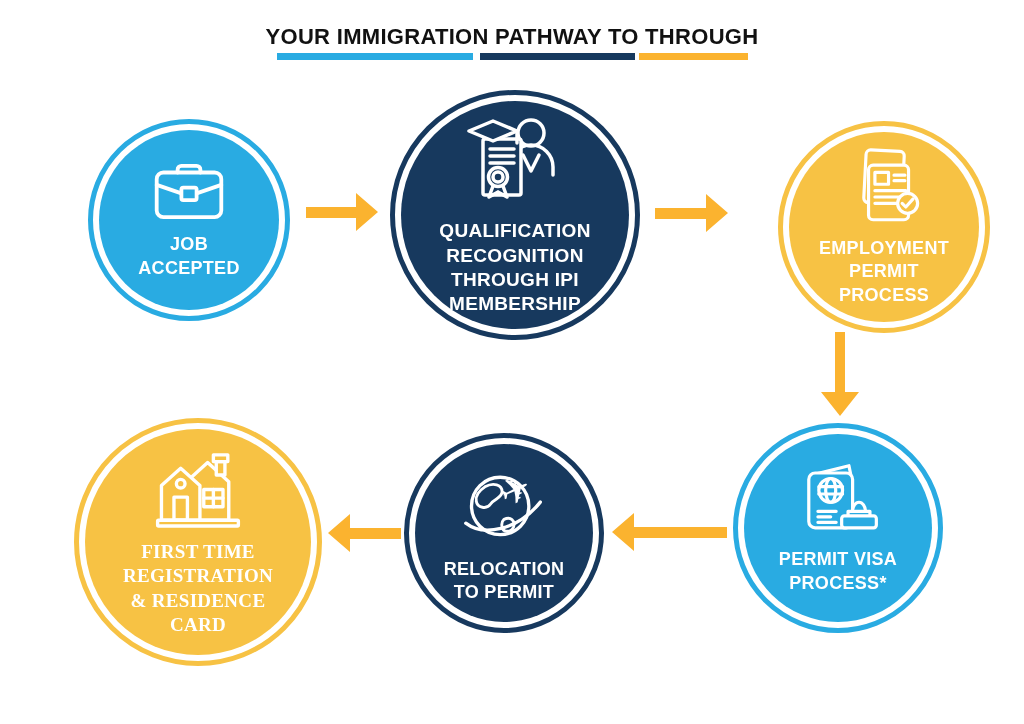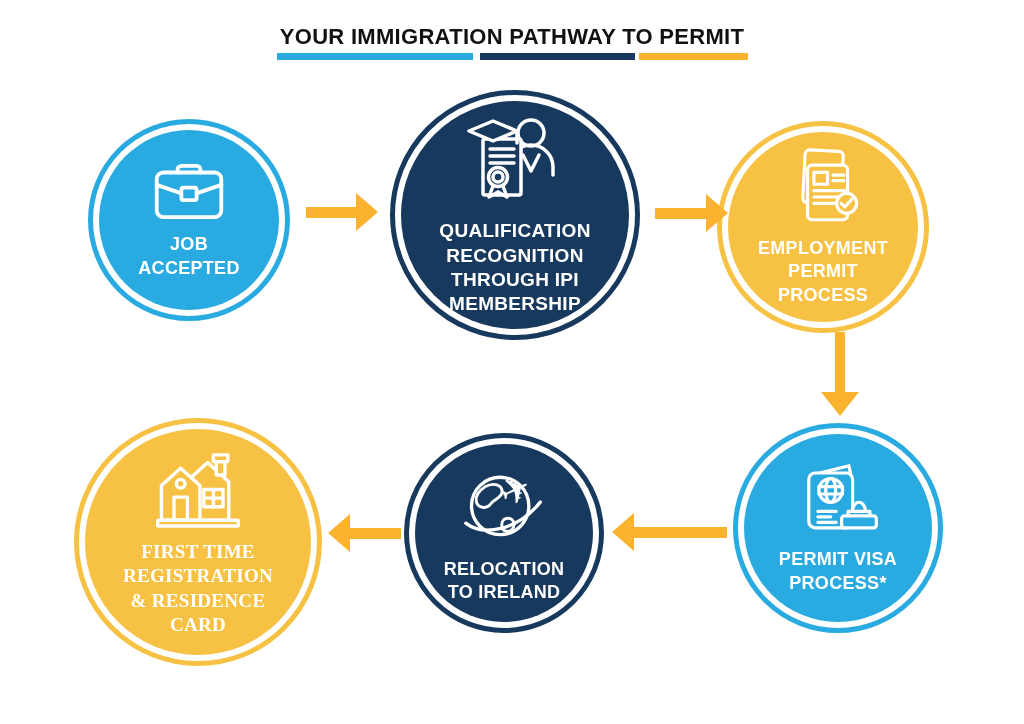--- a/index.html
+++ b/index.html
@@ -31,21 +31,21 @@
     position:absolute;inset:6px;border-radius:50%;background:var(--c);
     display:flex;flex-direction:column;align-items:center;justify-content:center;text-align:center;
   }
   .label{
     color:#fff;font-weight:bold;white-space:pre-line;line-height:1.28;letter-spacing:.3px;
   }
   .icon{display:block;line-height:0;margin-bottom:10px;}
 
   .n1{left:88px;top:119px;width:202px;height:202px;}
   .n2{left:390px;top:90px;width:250px;height:250px;}
-  .n3{left:717px;top:121px;width:212px;height:212px;}
+  .n3{left:778px;top:121px;width:212px;height:212px;}
   .n4{left:733px;top:423px;width:210px;height:210px;}
   .n5{left:404px;top:433px;width:200px;height:200px;}
   .n6{left:74px;top:418px;width:248px;height:248px;font-family:Liberation Serif, serif;}
 
   .n1 .label,.n3 .label,.n4 .label,.n5 .label{font-size:18px;}
   .n2 .label,.n6 .label{font-size:19px;}
   .n2 .icon{margin-bottom:6px;}
 
   .arrow{position:absolute;line-height:0;}
   .arrow polygon{fill:var(--arrow-yellow);}
@@ -55,21 +55,21 @@
   .a4{left:612px;top:513px;}
   .a5{left:328px;top:514px;}
 
   .icon svg{stroke:#fff;fill:none;stroke-linecap:round;stroke-linejoin:round;}
 </style>
 </head>
 <body>
 
 <div class="canvas">
 
-  <div class="title">YOUR IMMIGRATION PATHWAY TO PERMIT</div>
+  <div class="title">YOUR IMMIGRATION PATHWAY TO THROUGH</div>
   <div class="uline u-blue"></div>
   <div class="uline u-navy"></div>
   <div class="uline u-yellow"></div>
 
   <div class="node blue n1">
     <div class="disc">
       <span class="icon">
         <svg width="76" height="63" viewBox="0 0 80 66" stroke-width="4">
           <path d="M28,13 v-3 a4,4 0 0 1 4,-4 h16 a4,4 0 0 1 4,4 v3"></path>
           <rect x="6" y="13" width="68" height="47" rx="7"></rect>
@@ -149,21 +149,21 @@
       <span class="icon">
         <svg width="96" height="86" viewBox="0 0 100 90" stroke-width="3.5">
           <circle cx="46" cy="46" r="30"></circle>
           <path d="M30,26 c9,-5 18,-2 18,5 c0,7 -8,7 -12,13 c-4,6 -14,4 -15,-3 c-1,-6 3,-11 9,-15 z" stroke-width="3"></path>
           <path d="M50,60 c7,-3 12,1 10,8 c-2,6 -11,6 -12,0 c-1,-4 0,-6 2,-8 z" stroke-width="3"></path>
           <path d="M10,64 C28,78 64,72 88,42"></path>
           <text x="46" y="42" font-size="38" font-family="DejaVu Sans, sans-serif" transform="rotate(-25 64 30)" style="fill:#ffffff;stroke:none">✈</text>
         </svg>
       </span>
       <div class="label">RELOCATION
-TO IRELAND</div>
+TO PERMIT</div>
     </div>
   </div>
 
   <div class="node yellow n6">
     <div class="disc">
       <span class="icon">
         <svg width="100" height="83" viewBox="0 0 104 86" stroke-width="3.5">
           <path d="M40,76 V36 L62,16 L84,36 V76 Z"></path>
           <rect x="71" y="15" width="9" height="14" style="fill:var(--yellow)"></rect>
           <rect x="68" y="8" width="15" height="7" style="fill:var(--yellow)"></rect>

